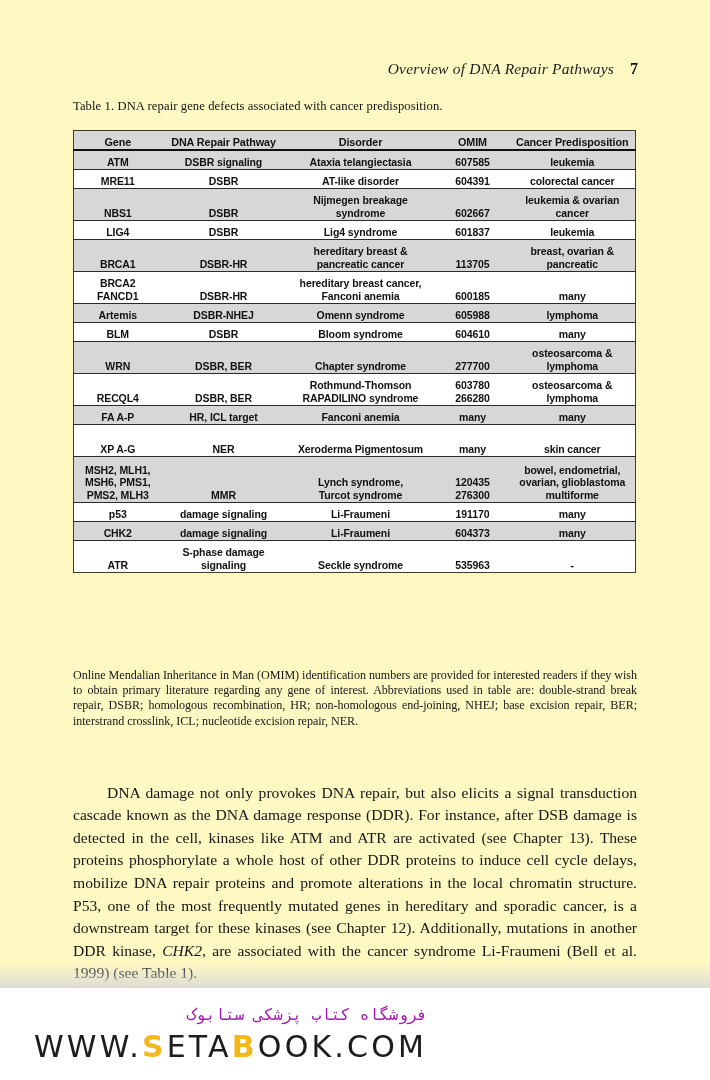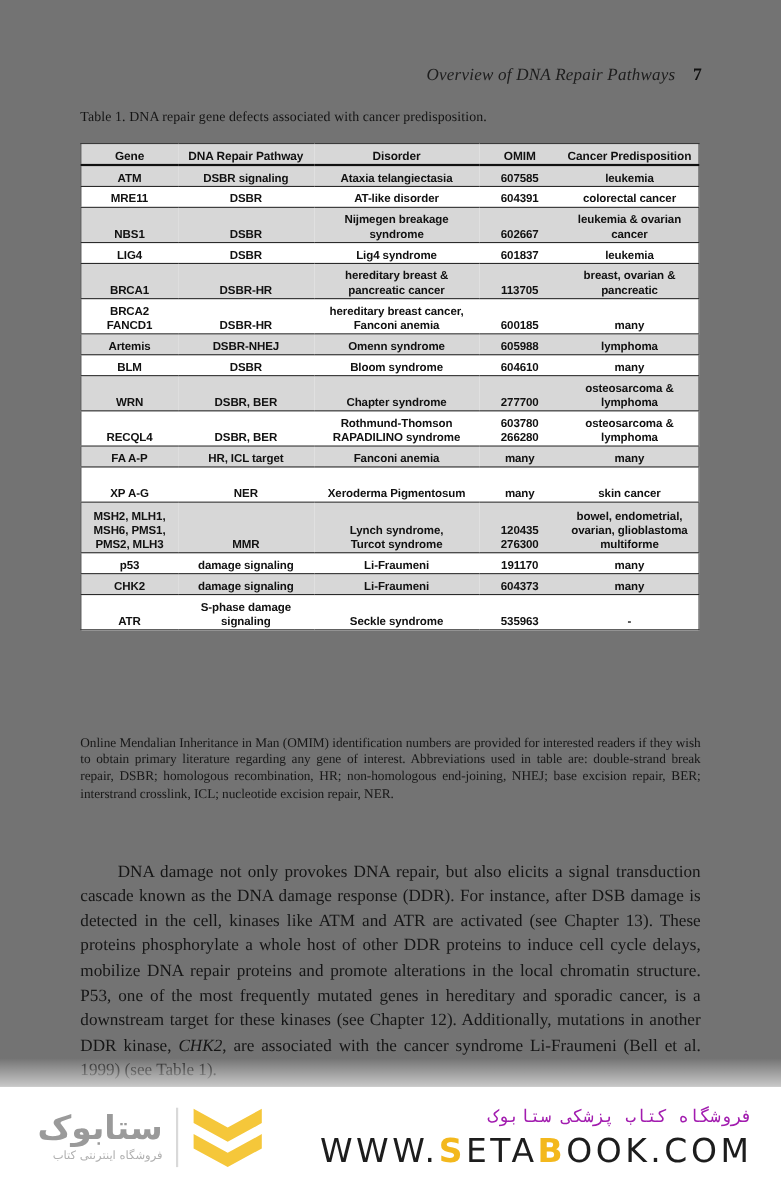--- a/index.html
+++ b/index.html
@@ -14,21 +14,21 @@
     overflow: hidden;
     position: relative;
   }
 
   
   #page-scan {
     position: absolute;
     left: 0; top: 0;
     width: 710px;
     height: 988px;
-    background: #737373;
+    background: #fef9c3;
     box-sizing: border-box;
   }
   
   #page-scan::after {
     content: "";
     position: absolute;
     left: 0; right: 0; bottom: 0;
     height: 26px;
     background: linear-gradient(to bottom, rgba(255,255,255,0) 0%, rgba(216,216,216,0.85) 100%);
     pointer-events: none;
@@ -396,30 +396,19 @@
   </table>
 
   <div class="table-note">Online Mendalian Inheritance in Man (OMIM) identification numbers are provided for interested readers if they wish to obtain primary literature regarding any gene of interest. Abbreviations used in table are: double-strand break repair, DSBR; homologous recombination, HR; non-homologous end-joining, NHEJ; base excision repair, BER; interstrand crosslink, ICL; nucleotide excision repair, NER.</div>
 
   <p class="body-par"><span>DNA damage not only provokes DNA repair, but also elicits a signal transduction cascade known as the DNA damage response (DDR). For instance, after DSB damage is detected in the cell, kinases like ATM and ATR are activated (see Chapter 13). These proteins phosphorylate a whole host of other DDR proteins to induce cell cycle delays, mobilize DNA repair proteins and promote alterations in the local chromatin structure. P53, one of the most frequently mutated genes in hereditary and sporadic cancer, is a downstream target for these kinases (see Chapter 12). Additionally, mutations in another DDR kinase, </span><i>CHK2</i><span>, are associated with the cancer syndrome Li-Fraumeni (Bell et al. 1999) (see Table 1).</span></p>
 
 </div>
 
 <div id="footer-banner">
 
-  <div class="brand-block">
-    <div class="brand-word">
-      <span class="bw-main">ستابوک</span>
-      <span class="bw-sub">فروشگاه اینترنتی کتاب</span>
-    </div>
-    <div class="brand-divider"></div>
-    <svg class="chev-mark" viewBox="0 0 66 58">
-      <path d="M2 3 L33 20 L64 3 L64 16 L33 33 L2 16 Z" fill="#f5c73a"></path>
-      <path d="M2 26 L33 43 L64 26 L64 39 L33 56 L2 39 Z" fill="#f5c73a"></path>
-    </svg>
-  </div>
 
   <div class="site-block">
     <span class="site-fa">فروشگاه کتاب پزشکی ستابوک</span>
     <span class="site-url"><span>WWW.</span><span class="hl">S</span><span>ETA</span><span class="hl">B</span><span>OOK.COM</span></span>
   </div>
 
 </div>
 
 </body></html>

